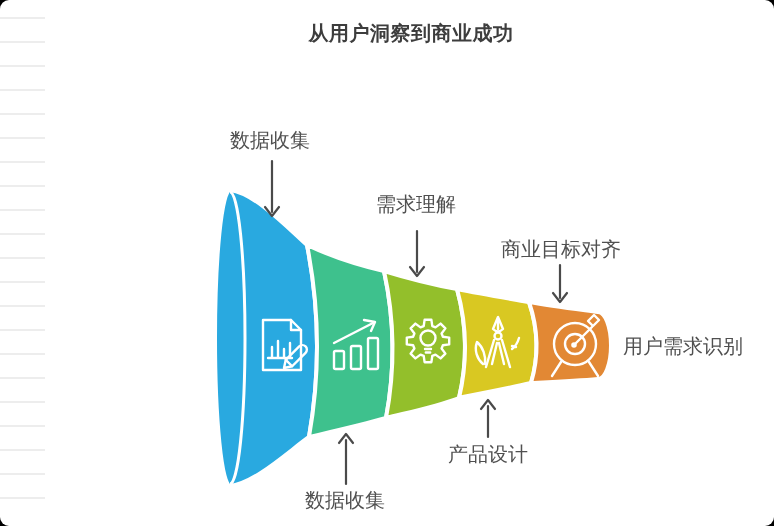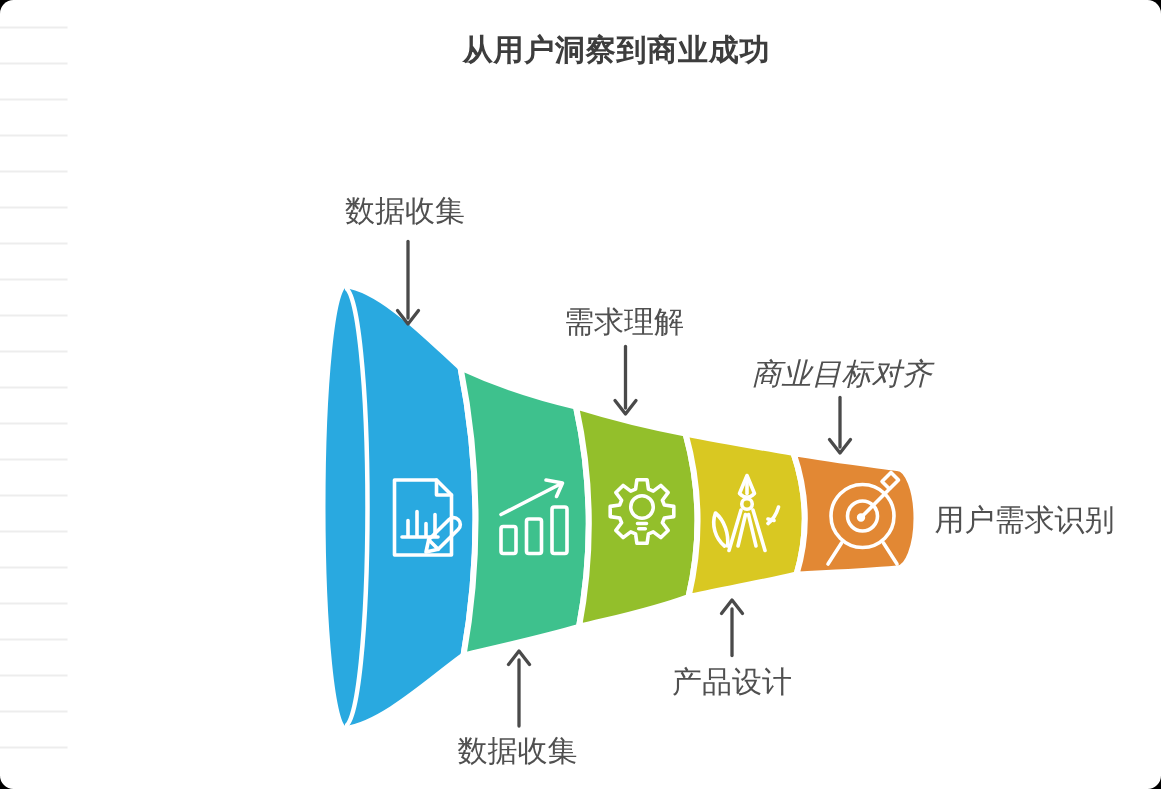--- a/index.html
+++ b/index.html
@@ -21,22 +21,22 @@
   .title{
     position:absolute;left:411px;top:20px;transform:translateX(-50%);
     margin:0;font-size:20px;font-weight:bold;color:#3d3d3d;
     white-space:nowrap;letter-spacing:0.5px;
   }
   .lbl{
     position:absolute;transform:translateX(-50%);
     font-size:20px;color:#505050;white-space:nowrap;
   }
   .lbl-stage0{left:270px;top:127px;}
-  .lbl-stage2{left:416px;top:201px;}
-  .lbl-stage4{left:561px;top:236px;font-style:italic;}
+  .lbl-stage2{left:416px;top:191px;}
+  .lbl-stage4{left:561px;top:236px;}
   .lbl-stage1{left:345px;top:487px;}
   .lbl-stage3{left:488px;top:441px;text-align:center;}
   .lbl-input{left:139px;top:331px;}
   .lbl-output{left:683px;top:333px;}
   svg{position:absolute;left:0;top:0;}
   .icon{fill:none;stroke:#ffffff;stroke-width:2.4;stroke-linecap:round;stroke-linejoin:round;}
   .arrow{fill:none;stroke-width:2.2;stroke-linecap:round;stroke-linejoin:round;}
 </style>
 </head>
 <body>

